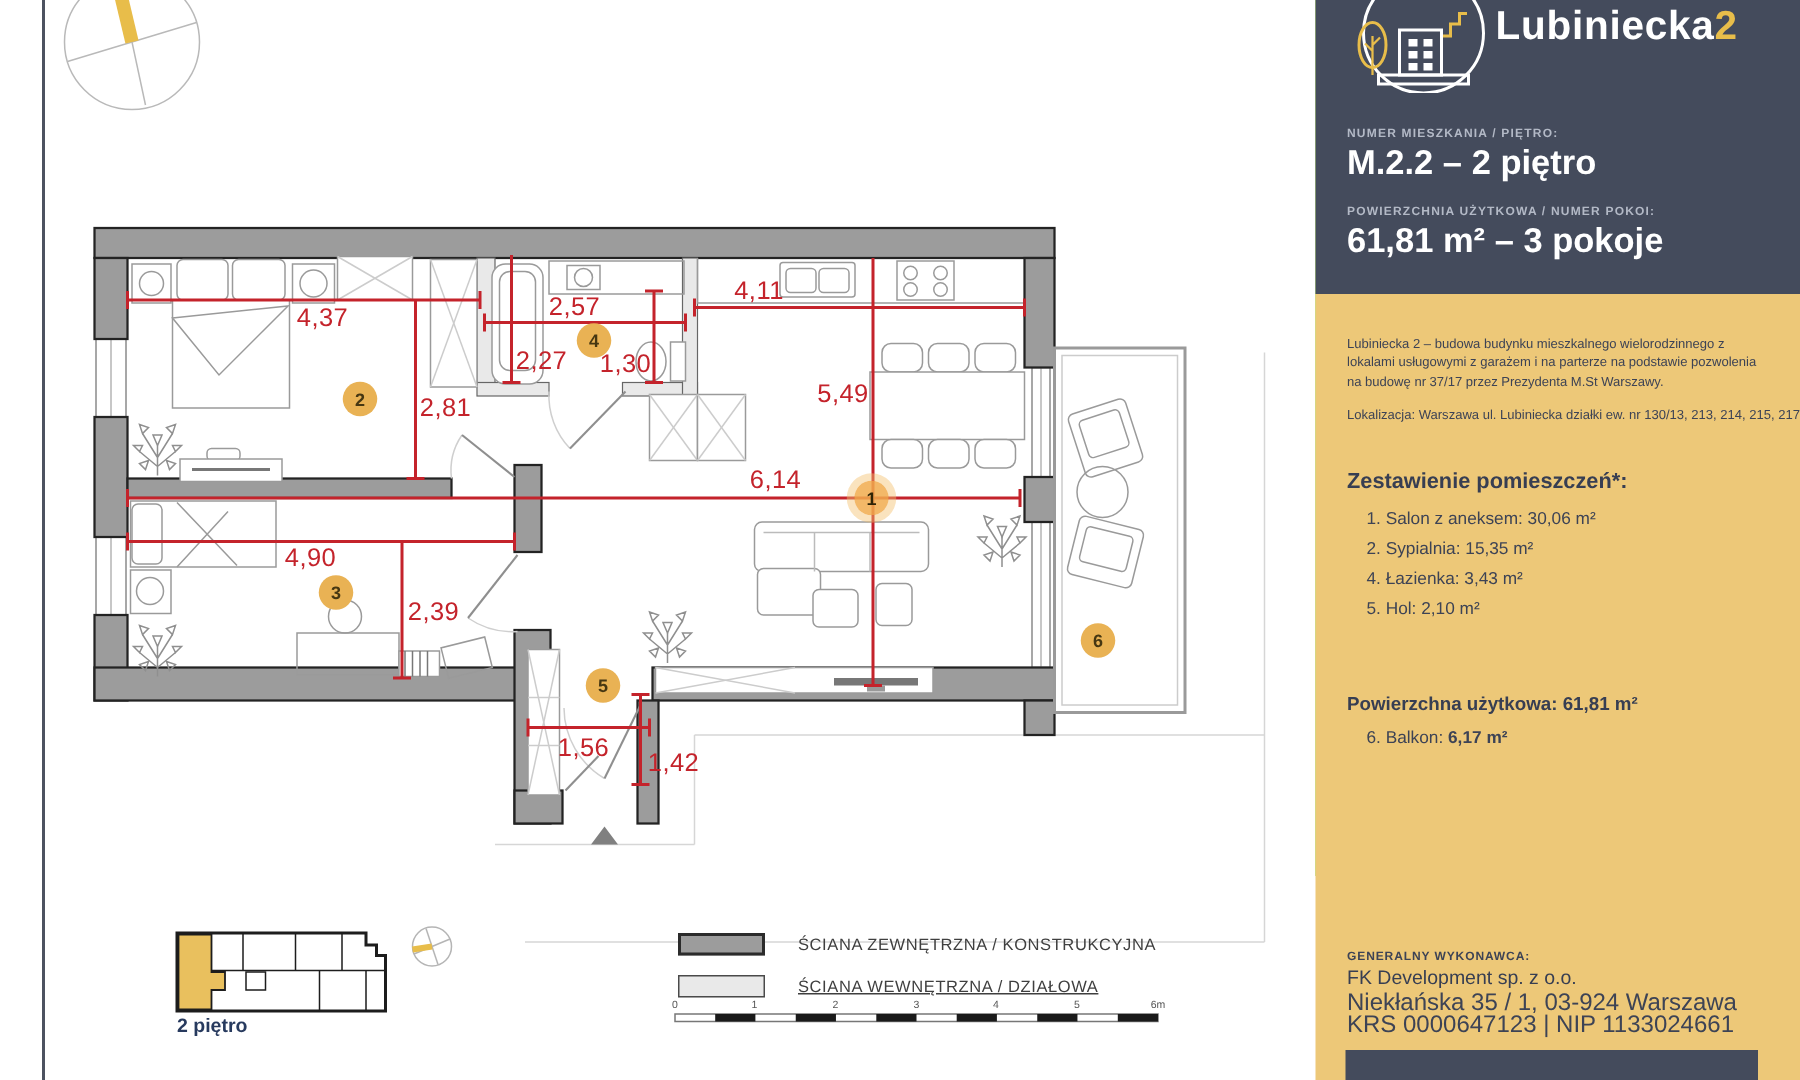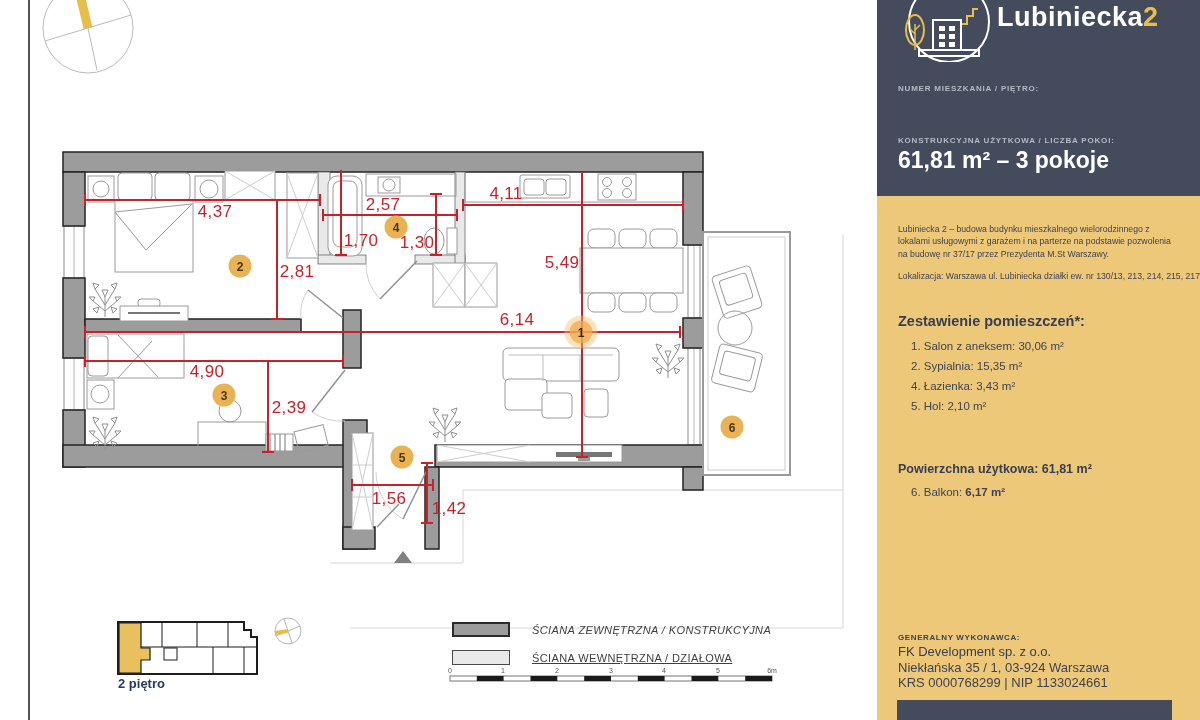--- a/index.html
+++ b/index.html
@@ -47,21 +47,21 @@
   .sb-para{position:absolute;left:21px;width:282px;font-size:8.7px;line-height:12.4px;color:#3d4355;}
   .sb-loc{position:absolute;left:21px;width:300px;font-size:8.7px;color:#3d4355;white-space:nowrap;}
   .sb-heading{position:absolute;left:21px;font-size:14.5px;font-weight:700;color:#373e52;white-space:nowrap;}
   .room-list{position:absolute;left:34px;top:140px;width:270px;}
   .room-row{font-size:11.5px;line-height:20px;color:#3d4355;white-space:nowrap;}
   .room-row b{font-weight:400;}
   .sb-total{position:absolute;left:21px;font-size:12.5px;font-weight:700;color:#373e52;white-space:nowrap;}
   .sb-balcony{position:absolute;left:34px;font-size:11.5px;color:#3d4355;white-space:nowrap;}
   .sb-contractor-heading{position:absolute;left:21px;font-size:8px;font-weight:700;letter-spacing:.6px;color:#3d4355;}
   .sb-contractor-name{position:absolute;left:21px;font-size:13px;font-weight:400;color:#373e52;white-space:nowrap;}
-  .sb-contractor-line{position:absolute;left:21px;font-size:13px;color:#3d4355;white-space:nowrap;}
+  .sb-contractor-line{position:absolute;left:21px;font-size:16px;color:#3d4355;white-space:nowrap;}
   .sb-footer{position:absolute;left:20px;top:504px;width:275px;height:20px;background:#444b5c;}
 </style>
 </head>
 <body>
 
 <svg class="abs" style="left:0;top:0" width="877" height="720" viewBox="0 0 877 720">
 
   <rect x="28" y="0" width="2" height="720" fill="#4d5260"></rect>
 
   <g stroke="#b9b9b9" stroke-width="1" fill="none">
@@ -295,39 +295,39 @@
       <line x1="276" y1="636" x2="300" y2="626"></line>
       <line x1="284" y1="619" x2="292" y2="643"></line>
       <line x1="288" y1="631" x2="275" y2="633" stroke="#e8bd4a" stroke-width="4"></line>
     </g>
   </g>
 </svg>
 
 <span class="dim" style="left:215px;top:212px">4,37</span>
 <span class="dim" style="left:383px;top:205px">2,57</span>
 <span class="dim" style="left:506px;top:194px">4,11</span>
-<span class="dim" style="left:361px;top:241px">1,70</span>
+<span class="dim" style="left:361px;top:241px">2,27</span>
 <span class="dim" style="left:417px;top:243px">1,30</span>
 <span class="dim" style="left:297px;top:272px">2,81</span>
 <span class="dim" style="left:562px;top:263px">5,49</span>
 <span class="dim" style="left:517px;top:320px">6,14</span>
 <span class="dim" style="left:207px;top:372px">4,90</span>
 <span class="dim" style="left:289px;top:408px">2,39</span>
 <span class="dim" style="left:389px;top:499px">1,56</span>
 <span class="dim" style="left:449px;top:509px">1,42</span>
 
 <span class="badge glow" style="left:581px;top:332px">1</span>
 <span class="badge" style="left:240px;top:266px">2</span>
 <span class="badge" style="left:224px;top:395px">3</span>
 <span class="badge" style="left:396px;top:227px">4</span>
 <span class="badge" style="left:402px;top:457px">5</span>
 <span class="badge" style="left:732px;top:427px">6</span>
 
 <div class="legend-swatch" style="left:452px;top:622px;width:58px;height:15px;"></div>
-<span class="legend-label" style="left:532px;top:624px;font-style:italic;">ŚCIANA ZEWNĘTRZNA / KONSTRUKCYJNA</span>
+<span class="legend-label" style="left:532px;top:624px;">ŚCIANA ZEWNĘTRZNA / KONSTRUKCYJNA</span>
 <div class="legend-swatch light" style="left:452px;top:650px;width:58px;height:15px;"></div>
 <span class="legend-label" style="left:532px;top:652px;text-decoration:underline;">ŚCIANA WEWNĘTRZNA / DZIAŁOWA</span>
 
 <span class="scale-num" style="left:450px;top:667px">0</span>
 <span class="scale-num" style="left:503px;top:667px">1</span>
 <span class="scale-num" style="left:557px;top:667px">2</span>
 <span class="scale-num" style="left:611px;top:667px">3</span>
 <span class="scale-num" style="left:664px;top:667px">4</span>
 <span class="scale-num" style="left:718px;top:667px">5</span>
 <span class="scale-num" style="left:772px;top:667px">6m</span>
@@ -349,21 +349,22 @@
             <rect x="58" y="34" width="6" height="5"></rect>
           <rect x="48" y="42" width="6" height="5"></rect>
             <rect x="58" y="42" width="6" height="5"></rect>
         </g>
         <ellipse cx="24" cy="30" rx="9" ry="15" stroke="#e8bd4a" stroke-width="2" fill="none"></ellipse>
         <path d="M24,50 V24 M24,34 l-5,-5 M24,30 l5,-5" stroke="#e8bd4a" stroke-width="1.5" fill="none"></path>
       </svg>
       <div class="logo-text"><span>Lubiniecka</span><span class="suffix">2</span></div>
     </div>
     <div class="sb-small-label" style="top:84px">NUMER MIESZKANIA / PIĘTRO:</div>
-    <div class="sb-small-label" style="top:136px">KONSTRUKCYJNA UŻYTKOWA / LICZBA POKOI:</div>
+    <div class="sb-big-value" style="top:95px">M.2.2 – 2 piętro</div>
+    <div class="sb-small-label" style="top:136px">POWIERZCHNIA UŻYTKOWA / NUMER POKOI:</div>
     <div class="sb-big-value" style="top:147px">61,81 m² – 3 pokoje</div>
   </div>
 
   <div class="sb-body">
     <div class="sb-para" style="top:27px">Lubiniecka 2 – budowa budynku mieszkalnego wielorodzinnego z lokalami usługowymi z garażem i na parterze na podstawie pozwolenia na budowę nr 37/17 przez Prezydenta M.St Warszawy.</div>
     <div class="sb-loc" style="top:75px">Lokalizacja: Warszawa ul. Lubiniecka działki ew. nr 130/13, 213, 214, 215, 217,</div>
 
     <div class="sb-heading" style="top:117px">Zestawienie pomieszczeń*:</div>
 
     <div class="room-list">
@@ -372,17 +373,17 @@
       <div class="room-row"><span>4. Łazienka: </span><b>3,43 m²</b></div>
       <div class="room-row"><span>5. Hol: </span><b>2,10 m²</b></div>
     </div>
 
     <div class="sb-total" style="top:266px"><span>Powierzchna użytkowa: </span><span>61,81 m²</span></div>
     <div class="sb-balcony" style="top:290px"><span>6. Balkon: </span><b>6,17 m²</b></div>
 
     <div class="sb-contractor-heading" style="top:437px">GENERALNY WYKONAWCA:</div>
     <div class="sb-contractor-name" style="top:448px">FK Development sp. z o.o.</div>
     <div class="sb-contractor-line" style="top:464px">Niekłańska 35 / 1, 03-924 Warszawa</div>
-    <div class="sb-contractor-line" style="top:479px">KRS 0000768299 | NIP 1133024661</div>
+    <div class="sb-contractor-line" style="top:479px">KRS 0000647123 | NIP 1133024661</div>
 
     <div class="sb-footer"></div>
   </div>
 </div>
 
 </body></html>

